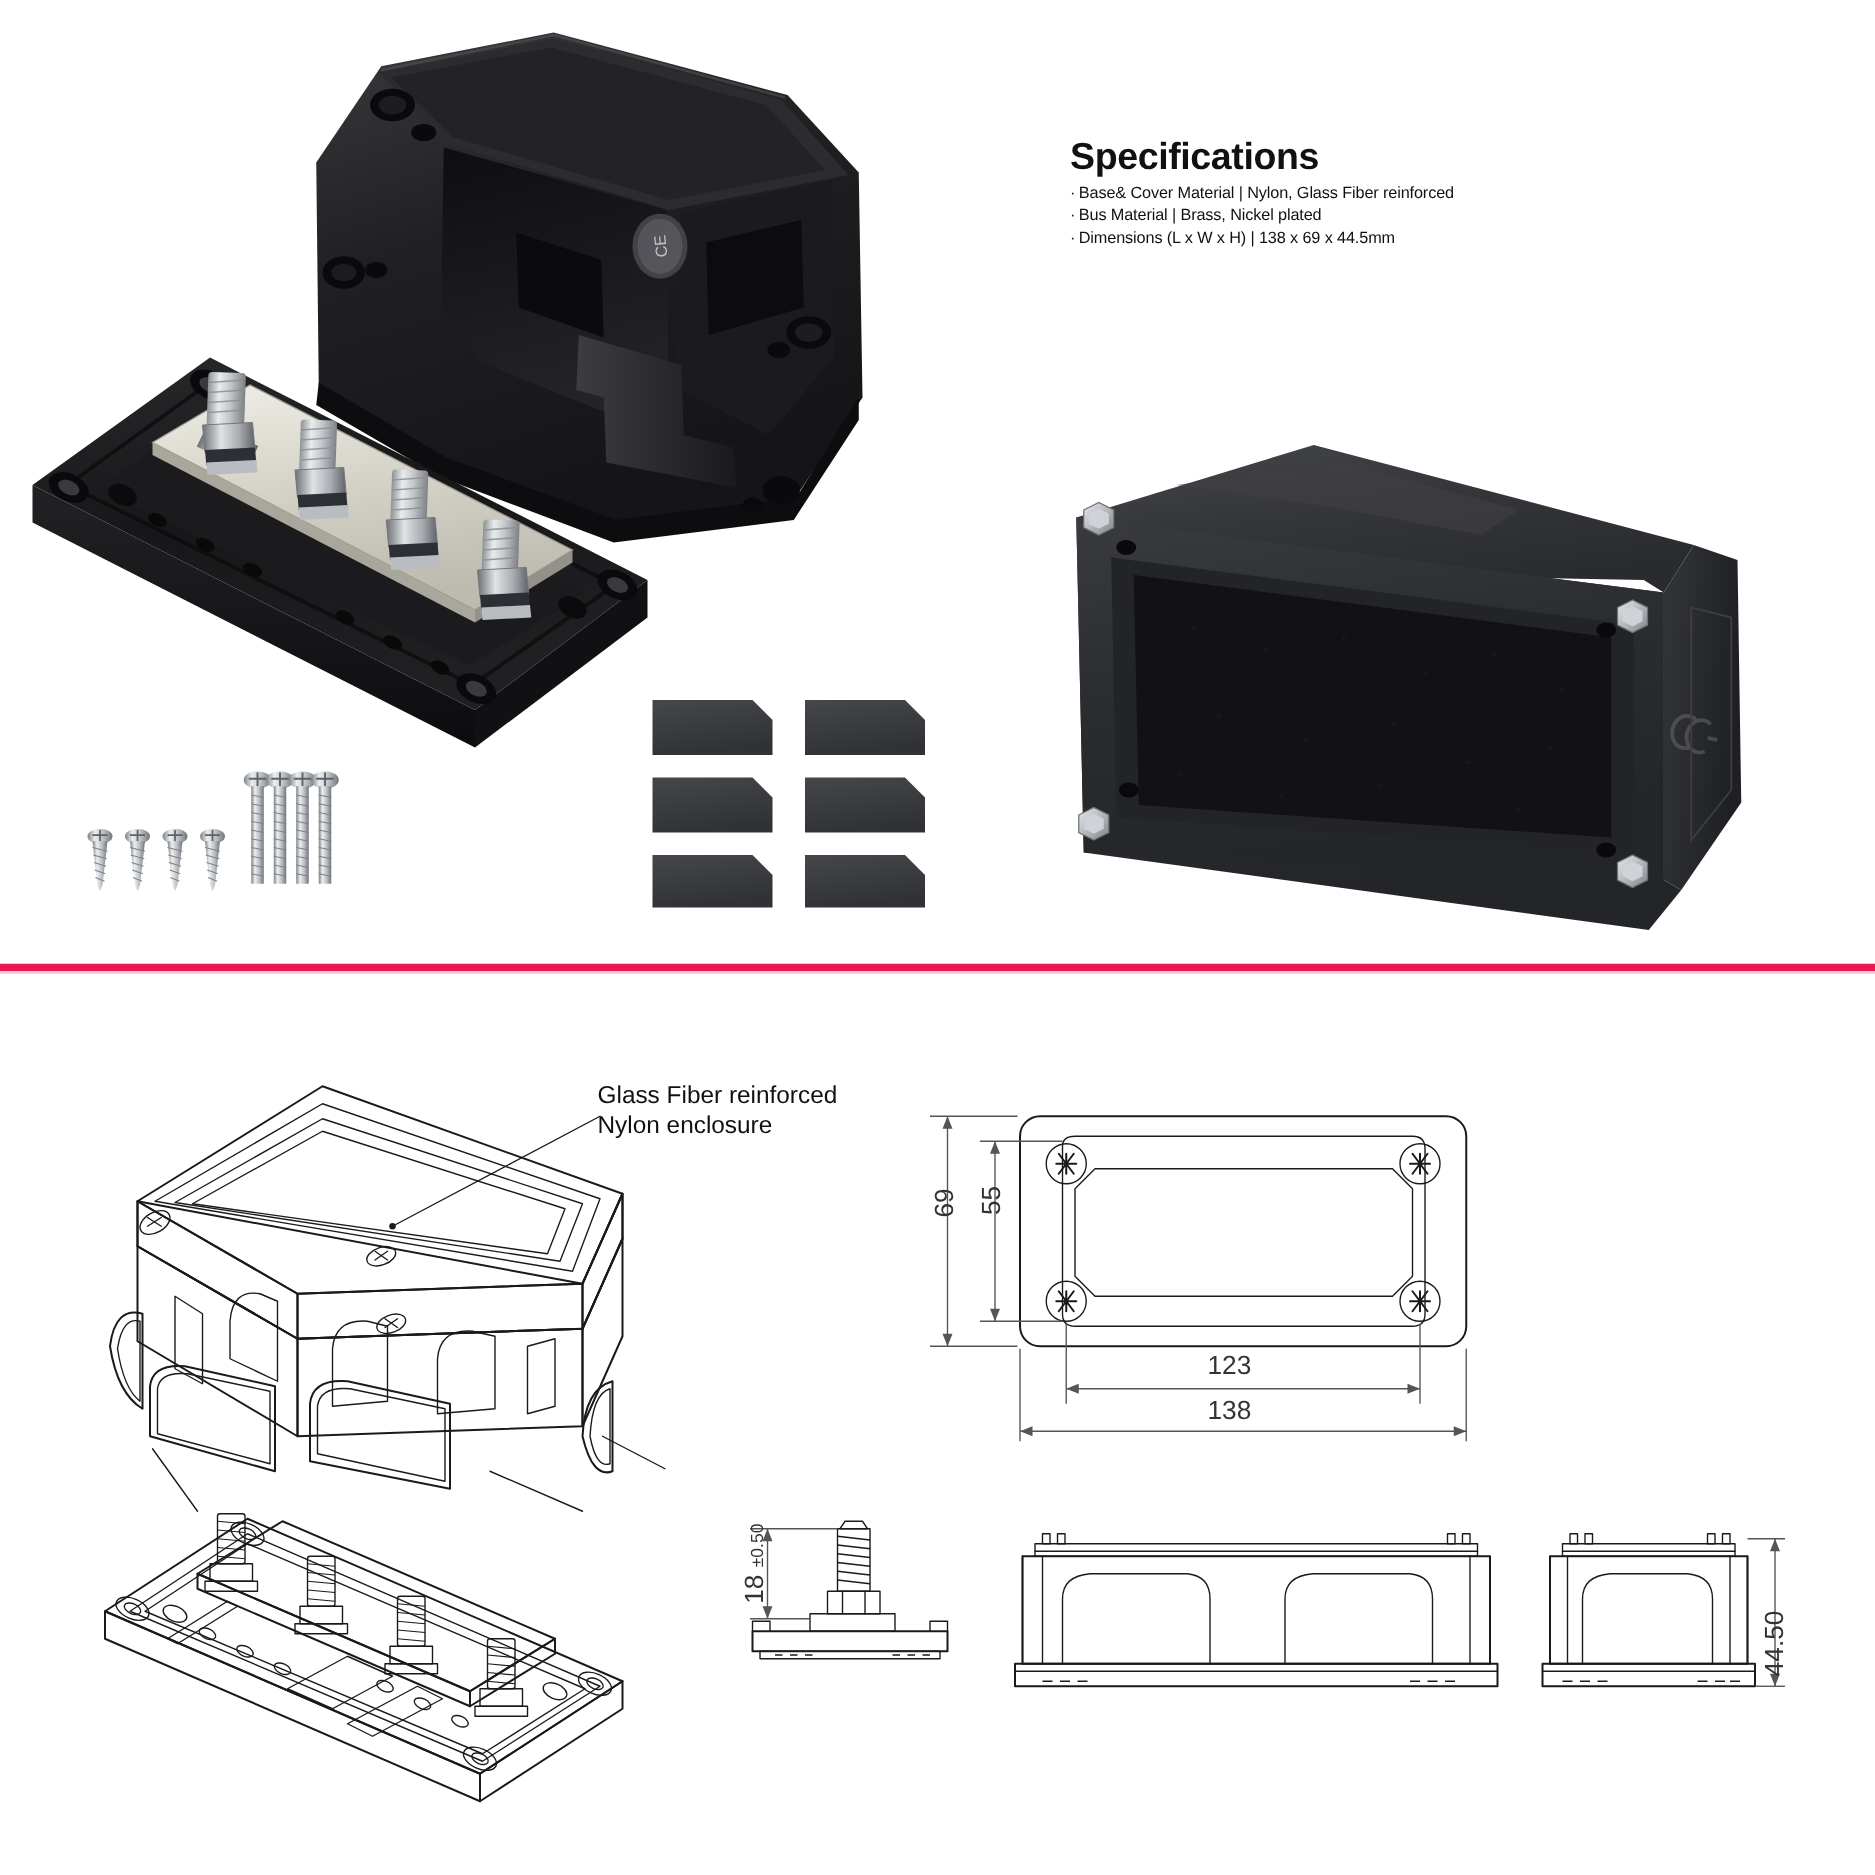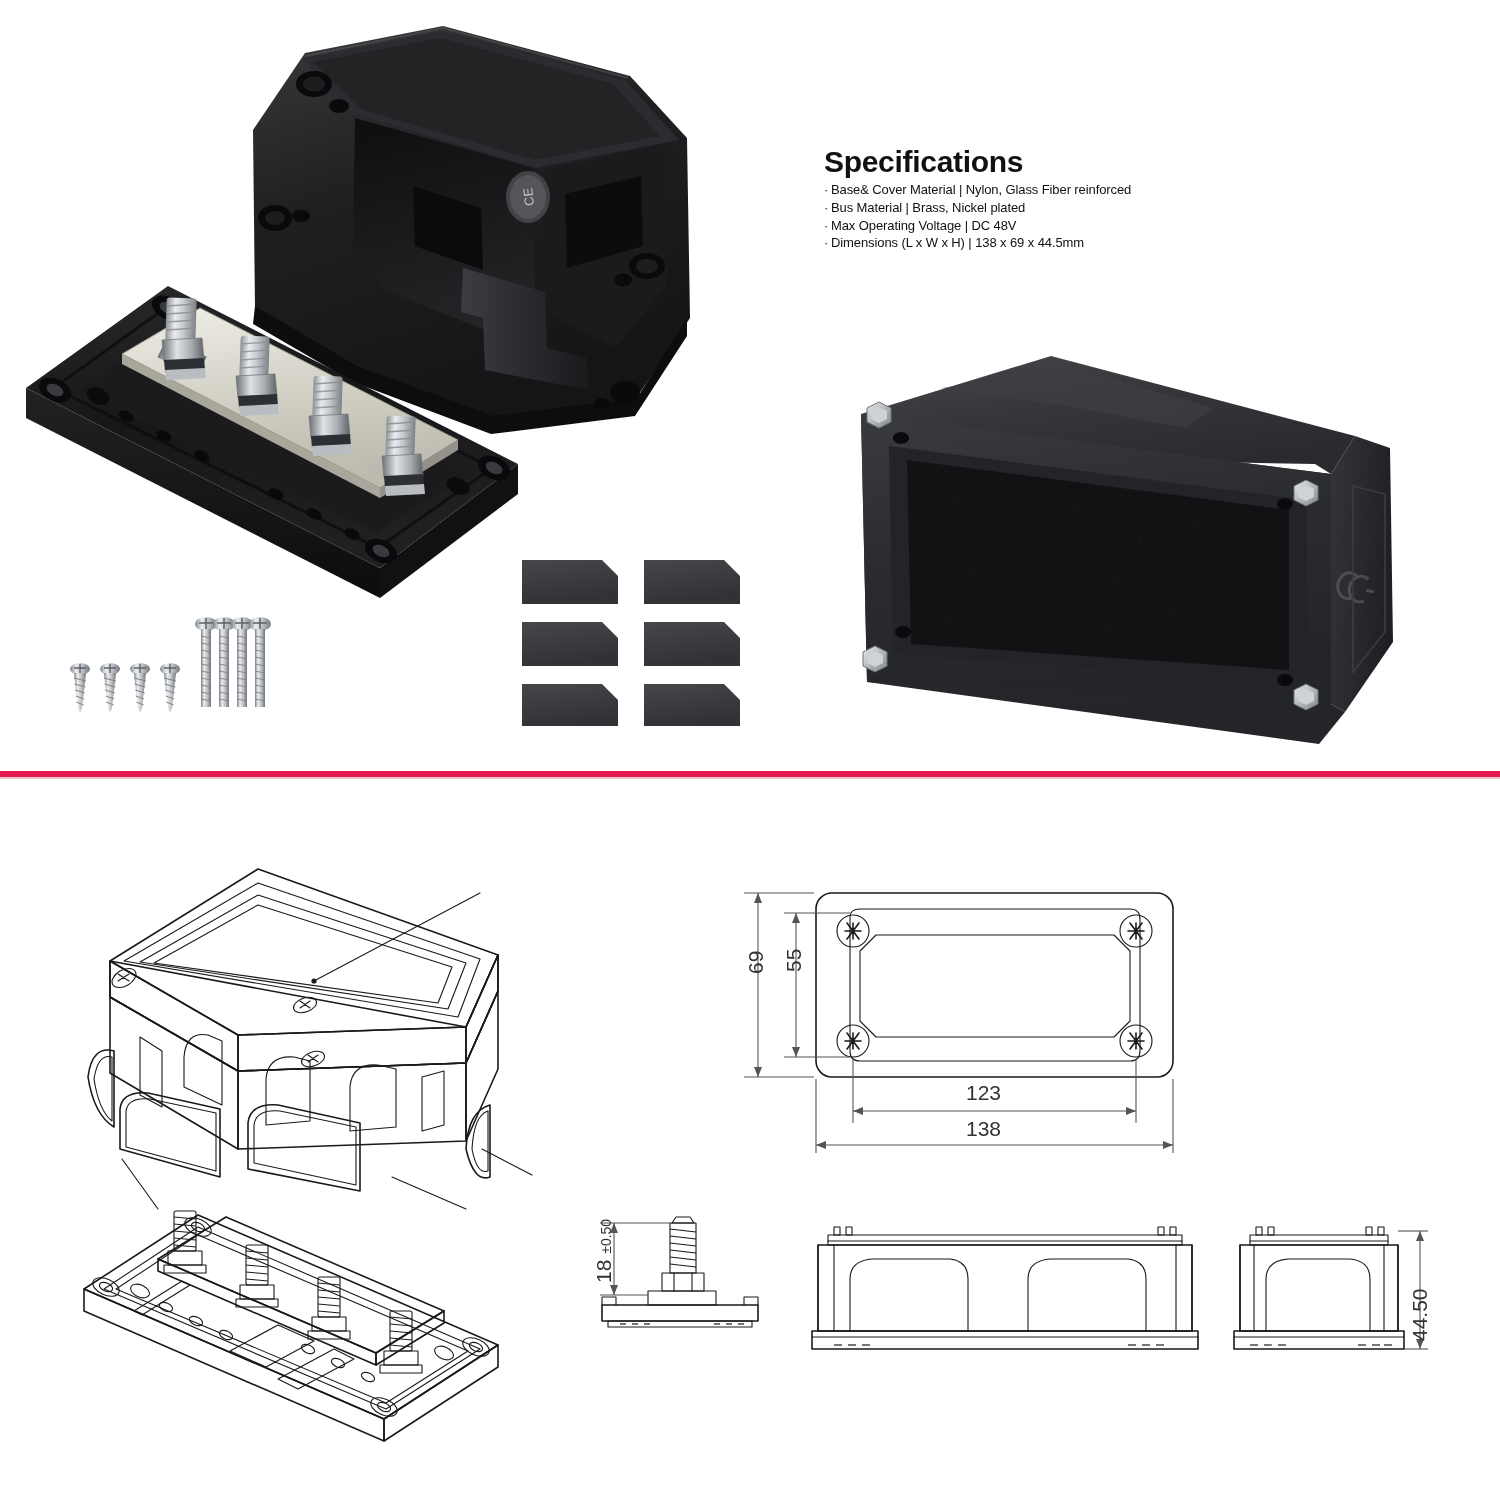--- a/index.html
+++ b/index.html
@@ -10,21 +10,21 @@
     color: #111;
     position: relative;
     overflow: hidden;
   }
   .page { position: relative; width: 1500px; height: 1500px; }
 
   
   .top-panel { position: absolute; left: 0; top: 0; width: 1500px; height: 775px; }
 
   
-  .specs { position: absolute; left: 824px; top: 108px; width: 600px; margin-top: 36px; }
+  .specs { position: absolute; left: 856px; top: 108px; width: 600px; }
   .specs-title { font-size: 30px; font-weight: bold; letter-spacing: -0.3px; line-height: 1.18; }
   .specs-list { list-style: none; margin-top: 2px; }
   .specs-list li { font-size: 13px; line-height: 1.36; white-space: nowrap; letter-spacing: -0.1px; }
   .bullet { display: inline-block; width: 7px; }
 
   
   .divider { position: absolute; left: 0; top: 771px; width: 1500px; height: 6px;
              background: #E8194F; }
   .divider::after { content:""; position:absolute; left:0; top:6px; width:1500px; height:2px; background:#f9c5d3; }
 
@@ -478,21 +478,20 @@
 
         <path d="M508,134 L540,142 L540,280 L508,320 Z" fill="none" stroke="#3c3d41" stroke-width="1.6"></path>
       </svg>
     </div>
 
     <div class="specs">
       <div class="specs-title">Specifications</div>
       <ul class="specs-list">
         <li><span class="bullet">·</span><span>Base&amp; Cover Material | Nylon, Glass Fiber reinforced</span></li>
         <li><span class="bullet">·</span><span>Bus Material | Brass, Nickel plated</span></li>
-        <li><span class="bullet">·</span><span>Max Operating Voltage | DC 48V</span></li>
         <li><span class="bullet">·</span><span>Dimensions (L x W x H) | 138 x 69 x 44.5mm</span></li>
       </ul>
     </div>
   </div>
 
   <div class="divider"></div>
 
   <div class="bottom-panel">
 
     <div class="art" style="left:62px; top:80px;">
@@ -643,20 +642,24 @@
           </g>
         </g>
 
         <path class="ln-thin" d="M252,122 L418,34"></path>
         <circle cx="252" cy="122" r="2.6" fill="#1a1a1a"></circle>
 
         <path class="ln-thin" d="M420,290 L470,316"></path>
       </svg>
     </div>
 
+    <div class="callout" style="left:478px; top:86px;">
+      <span>Glass Fiber reinforced</span>
+      <span class="l2">Nylon enclosure</span>
+    </div>
 
     <div class="art" style="left:726px; top:100px;">
       <svg width="500" height="280" viewBox="0 0 500 280">
 
         <rect class="ln" x="90" y="14" width="357" height="184" rx="16" fill="#fff"></rect>
 
         <path class="ln-thin" d="M124,38 Q124,30 134,30 L404,30 Q414,30 414,40 L414,172 Q414,182 404,182 L134,182 Q124,182 124,172 Z" fill="#fff"></path>
 
         <path class="ln-thin" d="M150,56 L388,56 L404,72 L404,142 L388,158 L150,158 L134,142 L134,72 Z" fill="#fff"></path>
 

